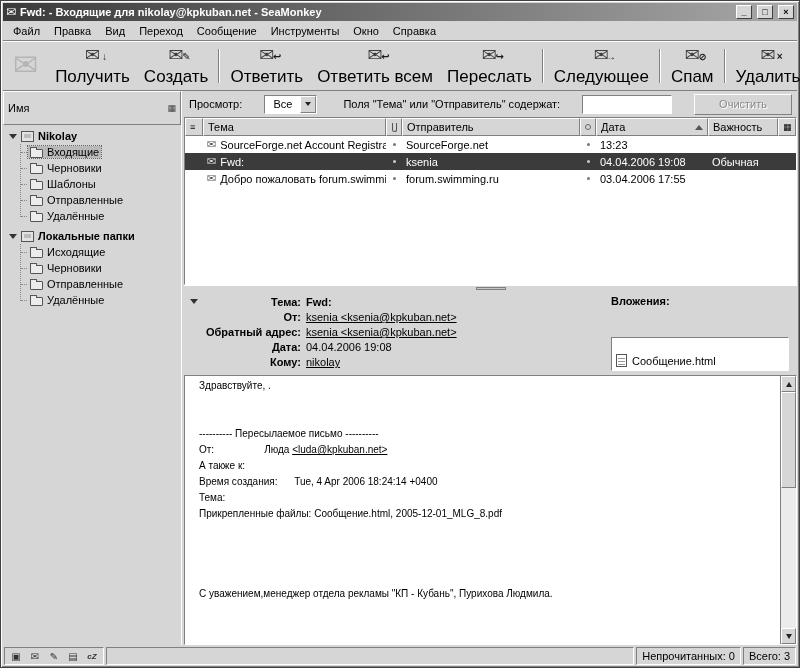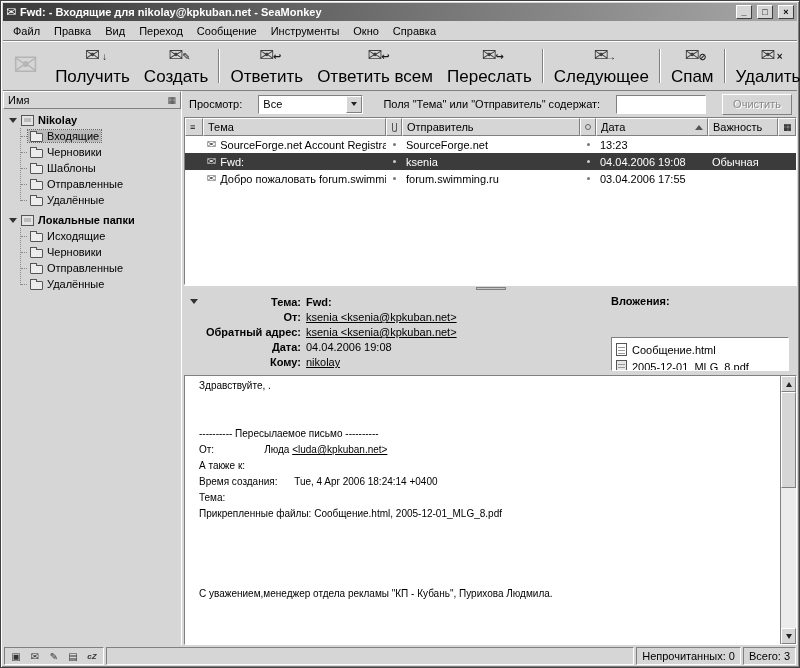--- a/index.html
+++ b/index.html
@@ -32,21 +32,21 @@
   .tb-badge{position:absolute;right:-7px;bottom:-1px;font-size:10px;font-weight:bold;color:#1a1a1a;}
   .tb-label{font-size:17px;white-space:nowrap;}
   .tb-sep{width:0;border-left:1px solid var(--sh);border-right:1px solid var(--hl);margin:5px 3px;}
   .logo{margin-left:auto;margin-right:8px;align-self:center;width:30px;height:30px;border-radius:50%;
     background:radial-gradient(circle at 34% 30%, #a9a9a9 0%, #5c5c5c 45%, #242424 80%);
     box-shadow:inset -2px -2px 3px rgba(0,0,0,.6), inset 2px 2px 3px rgba(255,255,255,.35);}
 
   
   .main{flex:1;display:flex;min-height:0;}
   .folder-pane{width:178px;flex:0 0 178px;display:flex;flex-direction:column;min-height:0;}
-  .pane-header{height:18px;flex:0 0 18px;background:var(--face);display:flex;align-items:center;justify-content:space-between;padding:0 4px;
+  .pane-header{height:18px;flex:0 0 18px;background:var(--face);display:flex;align-items:center;justify-content:space-between;padding:16px 4px;
     border:1px solid;border-color:var(--hl) var(--sh) var(--sh) var(--hl);}
   .mini-ic{font-size:9px;color:#444;}
   .tree{flex:1;padding:3px 0 0 2px;overflow:hidden;}
   .tree-row{height:16px;display:flex;align-items:center;gap:4px;padding-left:4px;white-space:nowrap;}
   .tree-row.account{font-weight:bold;}
   .tree-children{margin-left:12px;position:relative;margin-bottom:4px;}
   .tree-children::before{content:"";position:absolute;left:3px;top:0;bottom:7px;border-left:1px dotted #8a8a8a;}
   .tree-row.child{padding-left:11px;position:relative;}
   .tree-row.child::before{content:"";position:absolute;left:4px;top:8px;width:6px;border-top:1px dotted #8a8a8a;}
   .twisty{width:0;height:0;border-left:4px solid transparent;border-right:4px solid transparent;border-top:5px solid #333;flex:0 0 8px;}
@@ -55,29 +55,29 @@
   .fold-ic{width:13px;height:9px;border:1px solid #555;background:#ececec;border-radius:1px;flex:0 0 13px;position:relative;margin-top:2px;}
   .fold-ic::before{content:"";position:absolute;top:-3px;left:-1px;width:5px;height:2px;background:#ececec;border:1px solid #555;border-bottom:none;}
   .sel-wrap{display:inline-flex;align-items:center;gap:4px;padding:0 2px;}
   .tree-row.selected .sel-wrap{background:#b9b9b9;outline:1px dotted #666;}
 
   .v-splitter{width:3px;flex:0 0 3px;background:var(--face);border-left:1px solid var(--hl);}
 
   .right-pane{flex:1;display:flex;flex-direction:column;min-width:0;min-height:0;}
 
   
-  .filter-bar{height:26px;flex:0 0 26px;display:flex;align-items:center;gap:16px;padding:0 5px;}
+  .filter-bar{height:26px;flex:0 0 26px;display:flex;align-items:center;gap:22px;padding:0 5px;}
   .fb-label{white-space:nowrap;}
   .combo{width:178px;height:19px;background:#fff;border:1px solid;border-color:var(--sh) var(--hl) var(--hl) var(--sh);display:flex;align-items:center;}
-  .combo-text{flex:1;padding:0 4px;overflow:hidden;}
+  .combo-text{flex:1;padding:0 4px;overflow:hidden;text-align:center;}
   .combo-btn{width:16px;height:100%;background:var(--face);border:1px solid;border-color:var(--hl) var(--sh) var(--sh) var(--hl);display:flex;align-items:center;justify-content:center;}
   .combo-btn::after{content:"";width:0;height:0;border-left:3px solid transparent;border-right:3px solid transparent;border-top:4px solid #222;}
   .grow{flex:0 0 auto;margin-left:4px;}
   .search-input{width:90px;height:19px;border:1px solid;border-color:var(--sh) var(--hl) var(--hl) var(--sh);background:#fff;font:inherit;padding:0 3px;}
-  .clear-btn{height:21px;padding:0 10px;background:var(--face);border:1px solid;border-color:var(--hl) var(--sh) var(--sh) var(--hl);
+  .clear-btn{height:21px;padding:0 24px;background:var(--face);border:1px solid;border-color:var(--hl) var(--sh) var(--sh) var(--hl);
     color:#8a8a8a;text-shadow:1px 1px 0 #fff;font:inherit;}
 
   
   .message-list{height:168px;flex:0 0 168px;display:flex;flex-direction:column;background:#fff;
     border:1px solid;border-color:var(--sh) var(--hl) var(--hl) var(--sh);min-width:0;}
   .grid-cols{display:grid;grid-template-columns:18px 1fr 16px 178px 16px 112px 70px 18px;}
   .list-header{height:18px;flex:0 0 18px;background:var(--face);}
   .col-h{border:1px solid;border-color:var(--hl) var(--sh) var(--sh) var(--hl);padding:0 4px;display:flex;align-items:center;gap:3px;overflow:hidden;white-space:nowrap;}
   .sort-asc{width:0;height:0;border-left:4px solid transparent;border-right:4px solid transparent;border-bottom:5px solid #555;margin-left:auto;}
   .hdr-dot{width:6px;height:6px;border:1px solid #666;border-radius:50%;margin:auto;}
@@ -99,21 +99,21 @@
   .header-pane{height:84px;flex:0 0 84px;background:var(--face);display:flex;padding:4px 8px 2px 6px;gap:8px;}
   .hdr-twisty{width:0;height:0;border-left:4px solid transparent;border-right:4px solid transparent;border-top:5px solid #333;margin-top:4px;flex:0 0 8px;}
   .hdr-fields{flex:1;display:flex;flex-direction:column;min-width:0;}
   .hdr-row{display:flex;line-height:15px;white-space:nowrap;}
   .hdr-label{width:100px;flex:0 0 100px;text-align:right;font-weight:bold;padding-right:5px;}
   .hdr-value{overflow:hidden;}
   .hdr-value.link{text-decoration:underline;}
   .hdr-value.bold{font-weight:bold;}
   .attachments{width:178px;flex:0 0 178px;display:flex;flex-direction:column;padding-bottom:2px;gap:28px;}
   .att-label{font-weight:bold;margin-bottom:2px;}
-  .att-box{flex:1;background:#fff;border:1px solid;border-color:var(--sh) var(--hl) var(--hl) var(--sh);padding:3px 4px;overflow:hidden;}
+  .att-box{flex:1;background:#fff;border:1px solid;border-color:var(--sh) var(--hl) var(--hl) var(--sh);padding:14px 4px;overflow:hidden;}
   .att-item{display:flex;align-items:center;gap:5px;height:17px;white-space:nowrap;}
   .file-ic{width:11px;height:13px;border:1px solid #555;background:#fff;flex:0 0 11px;position:relative;}
   .file-ic::before{content:"";position:absolute;left:1px;top:3px;right:1px;border-top:1px solid #999;box-shadow:0 3px 0 #999, 0 6px 0 #999;}
   .file-ic.pdf{background:#e6e6e6;}
 
   
   .body-pane{flex:1;display:flex;background:#fff;border:1px solid;border-color:var(--sh) var(--hl) var(--hl) var(--sh);min-height:0;}
   .body-content{flex:1;padding:2px 0 0 14px;font-family:Liberation Sans, sans-serif;font-size:10px;line-height:16px;overflow:hidden;}
   .body-line{white-space:pre;}
   .email-link{text-decoration:underline;}

